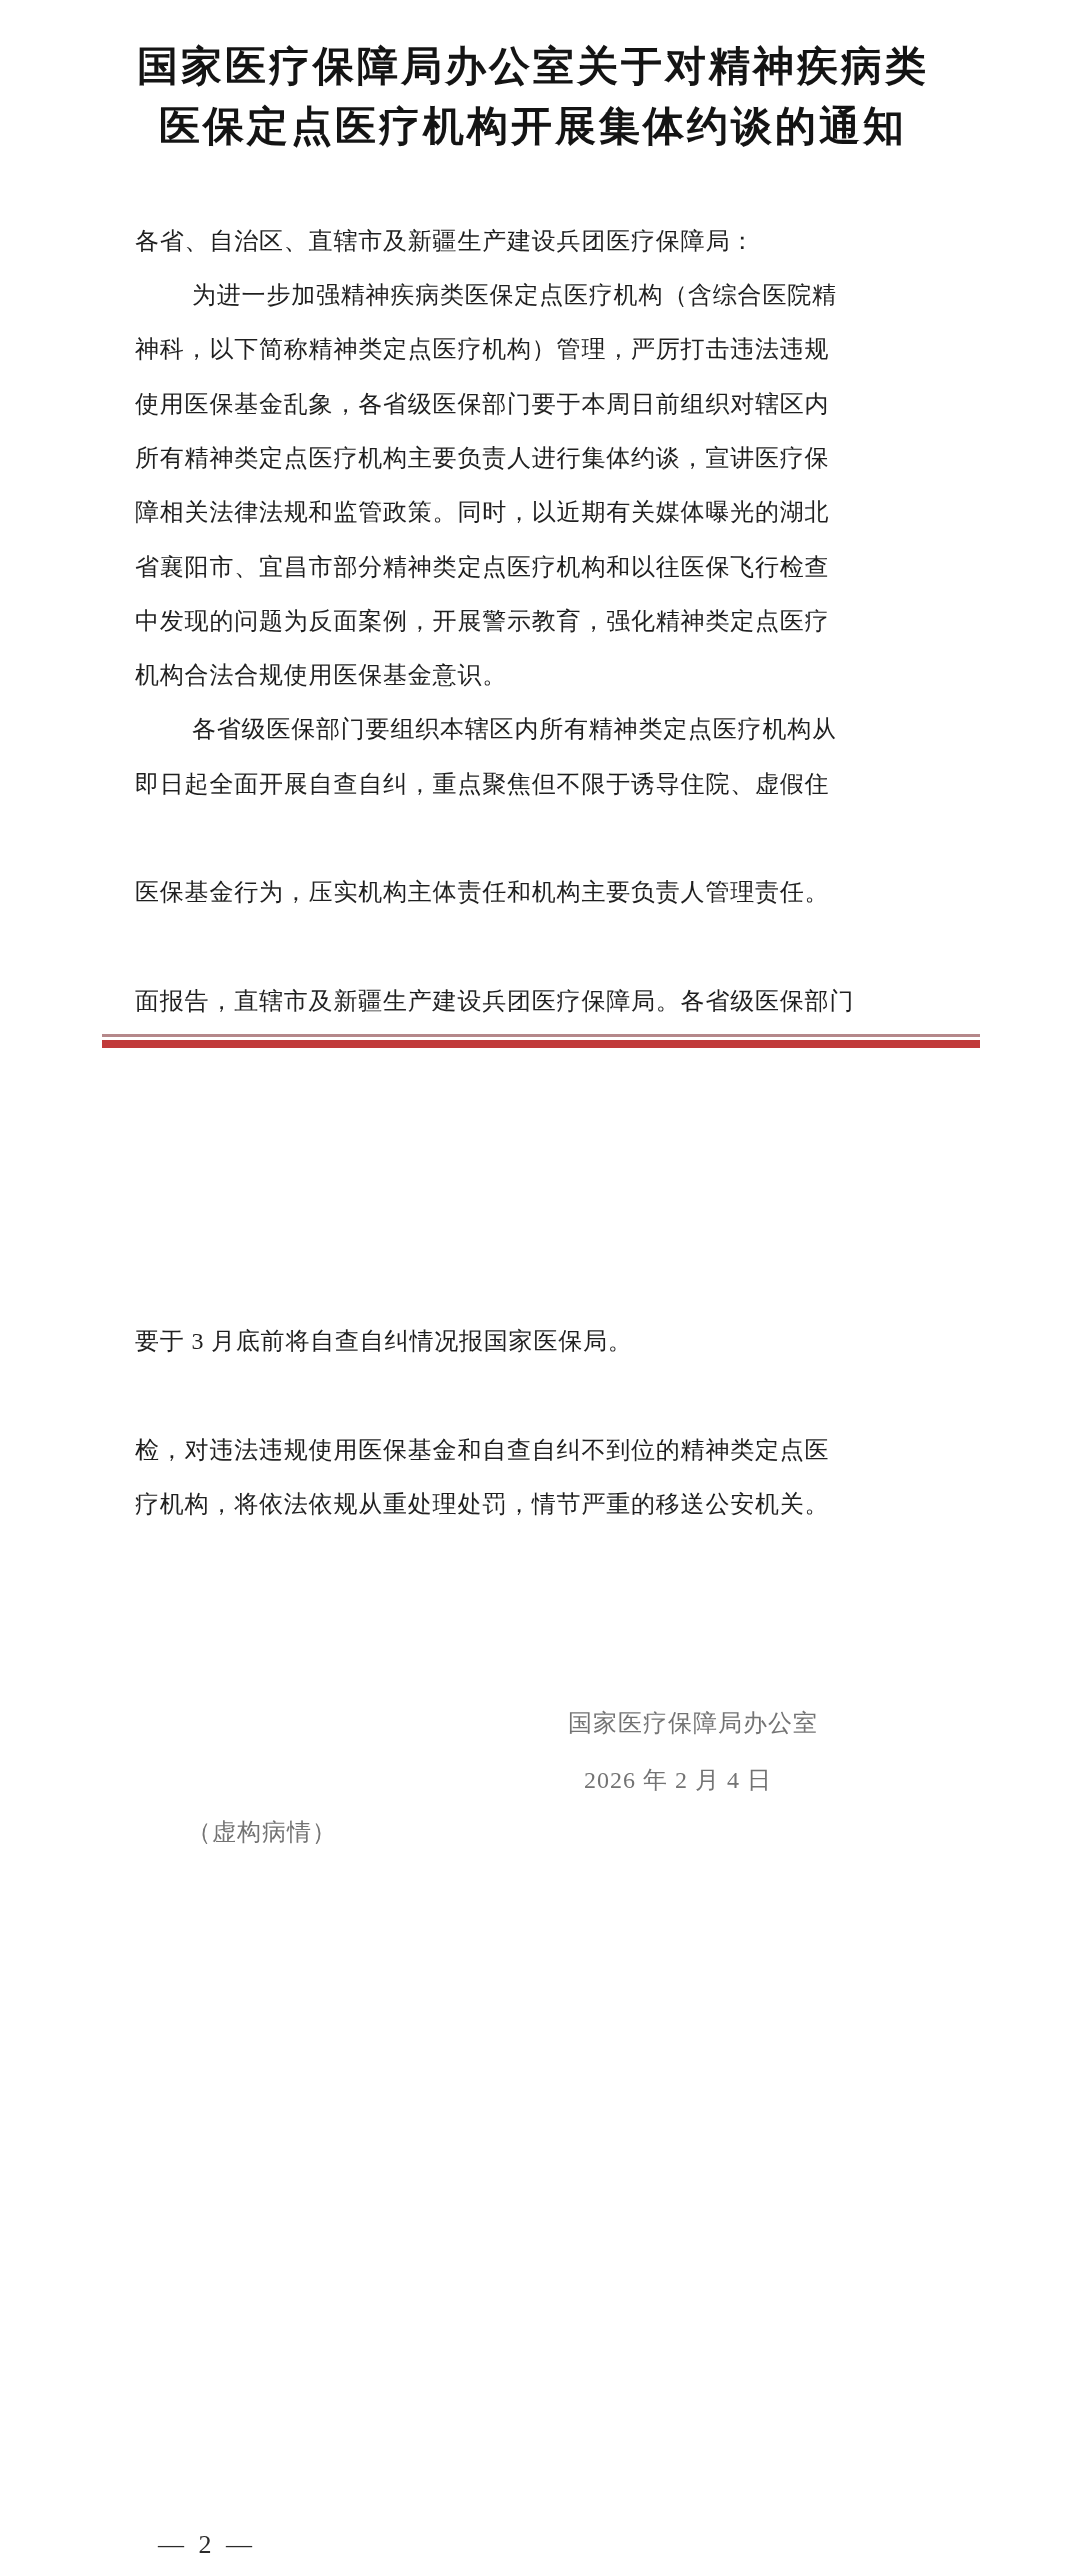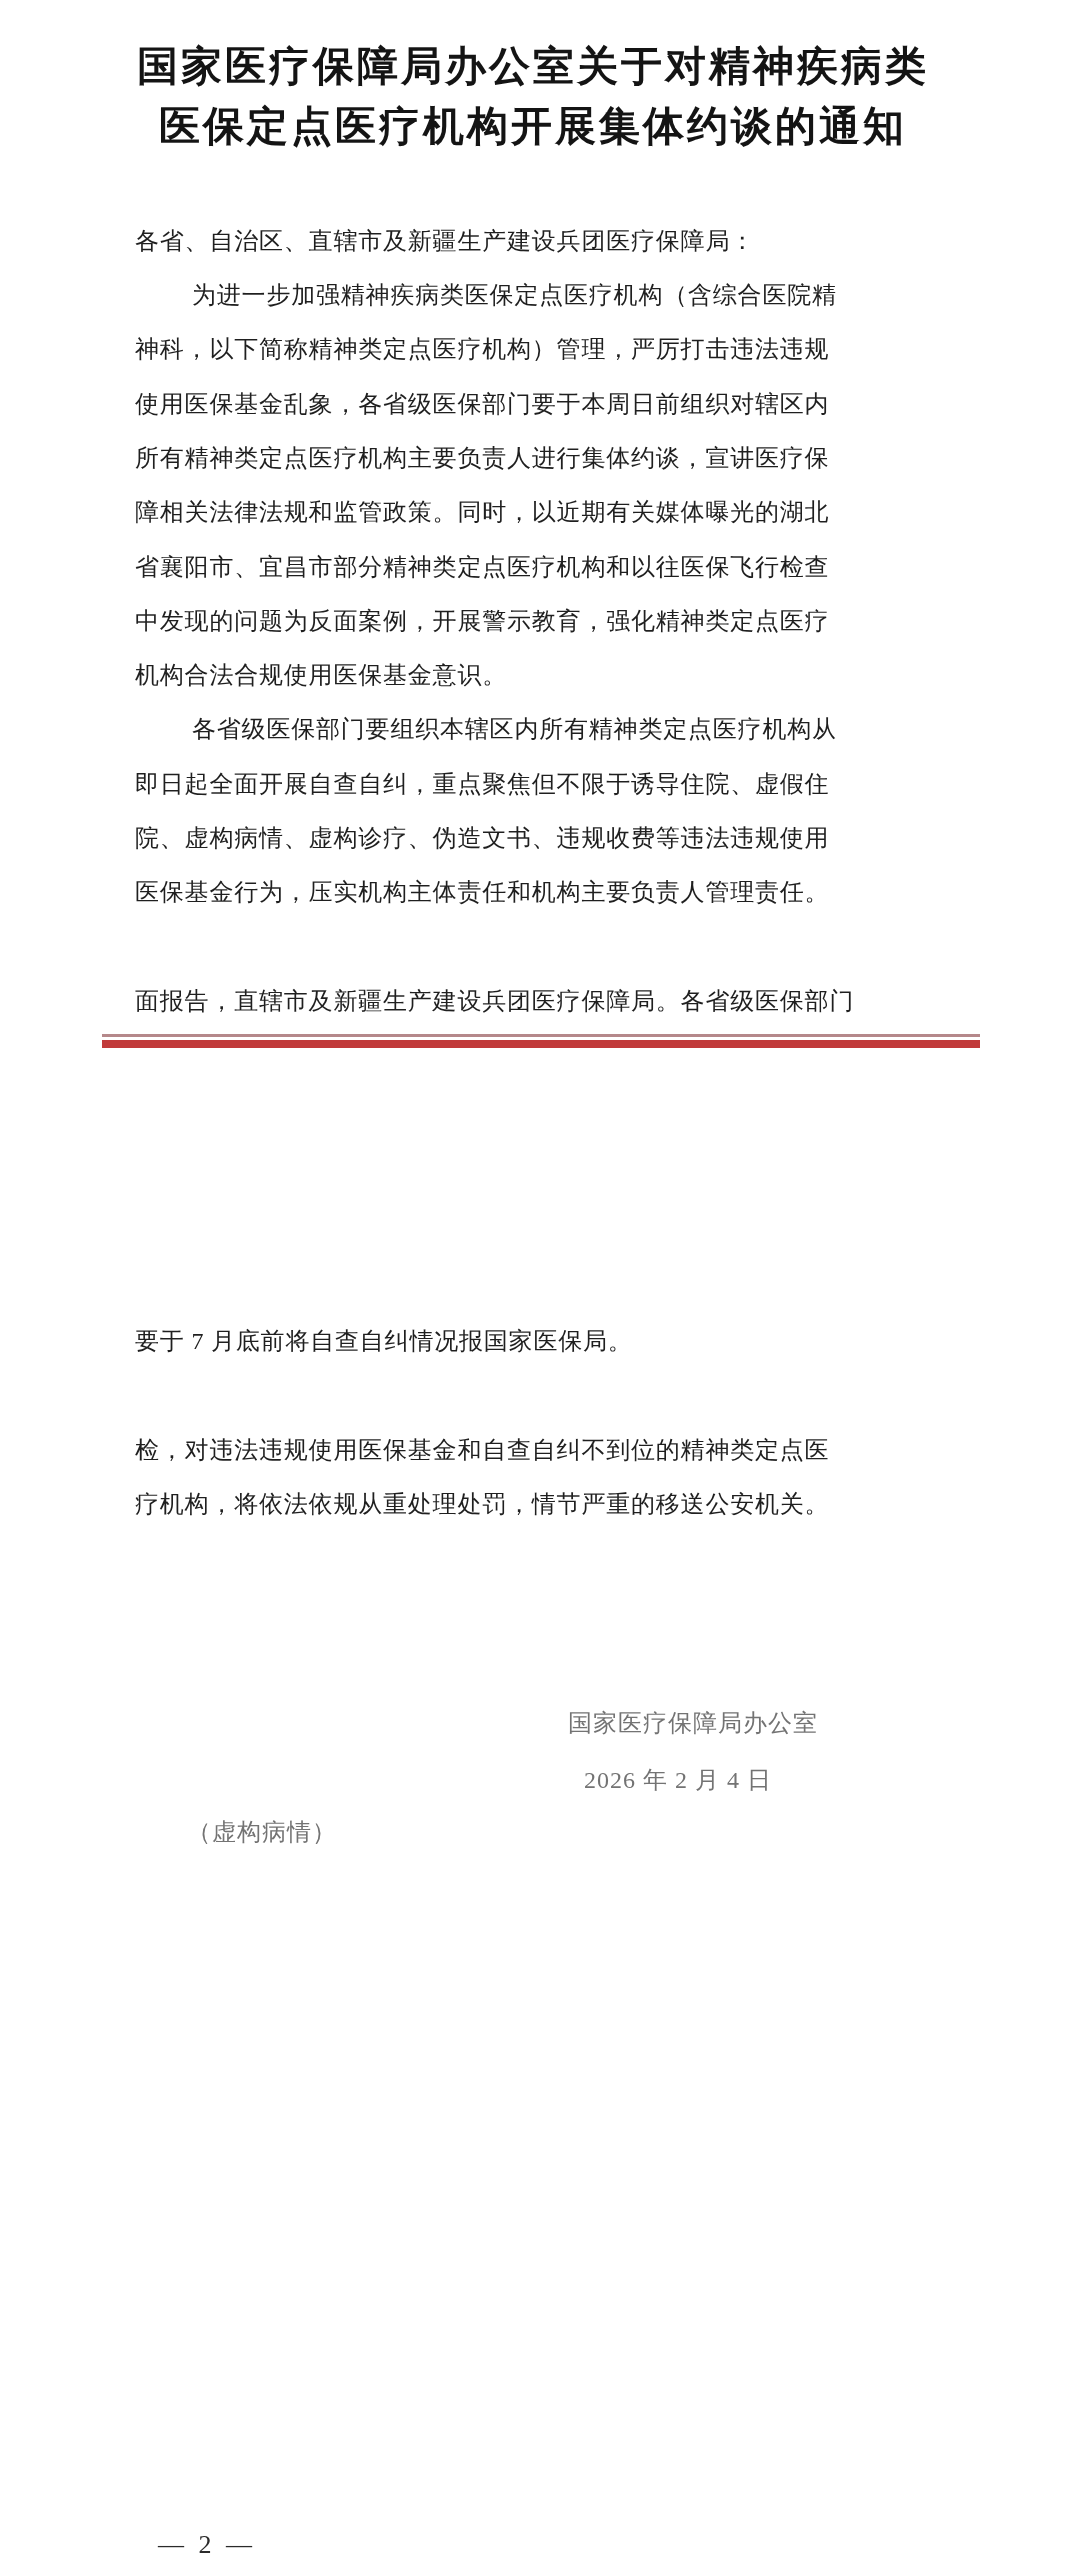--- a/index.html
+++ b/index.html
@@ -71,28 +71,27 @@
   <div class="body-line" style="top:333px">神科，以下简称精神类定点医疗机构）管理，严厉打击违法违规</div>
   <div class="body-line" style="top:388px">使用医保基金乱象，各省级医保部门要于本周日前组织对辖区内</div>
   <div class="body-line" style="top:442px">所有精神类定点医疗机构主要负责人进行集体约谈，宣讲医疗保</div>
   <div class="body-line" style="top:496px">障相关法律法规和监管政策。同时，以近期有关媒体曝光的湖北</div>
   <div class="body-line" style="top:551px">省襄阳市、宜昌市部分精神类定点医疗机构和以往医保飞行检查</div>
   <div class="body-line" style="top:605px">中发现的问题为反面案例，开展警示教育，强化精神类定点医疗</div>
   <div class="body-line" style="top:659px">机构合法合规使用医保基金意识。</div>
 
   <div class="body-line indent" style="top:713px">各省级医保部门要组织本辖区内所有精神类定点医疗机构从</div>
   <div class="body-line" style="top:768px">即日起全面开展自查自纠，重点聚焦但不限于诱导住院、虚假住</div>
-  <div class="body-line" style="top:822px">院、虚构病情、虚构诊疗、伪造文书、违规收费等违法违规使用</div>
   <div class="body-line" style="top:876px">医保基金行为，压实机构主体责任和机构主要负责人管理责任。</div>
   <div class="body-line" style="top:985px">面报告，直辖市及新疆生产建设兵团医疗保障局。各省级医保部门</div>
 
   <div class="rule rule-thin"></div>
   <div class="rule rule-thick"></div>
 
-  <div class="body-line" style="top:1325px">要于 7 月底前将自查自纠情况报国家医保局。</div>
+  <div class="body-line" style="top:1325px">要于 3 月底前将自查自纠情况报国家医保局。</div>
   <div class="body-line" style="top:1434px">检，对违法违规使用医保基金和自查自纠不到位的精神类定点医</div>
   <div class="body-line" style="top:1488px">疗机构，将依法依规从重处理处罚，情节严重的移送公安机关。</div>
 
   <div class="sig-line" style="left:568px; top:1707px">国家医疗保障局办公室</div>
   <div class="sig-line" style="left:584px; top:1764px">2026 年 2 月 4 日</div>
   <div class="sig-line" style="left:187px; top:1816px">（虚构病情）</div>
 
   <div class="page-num">— 2 —</div>
 
 </div>

